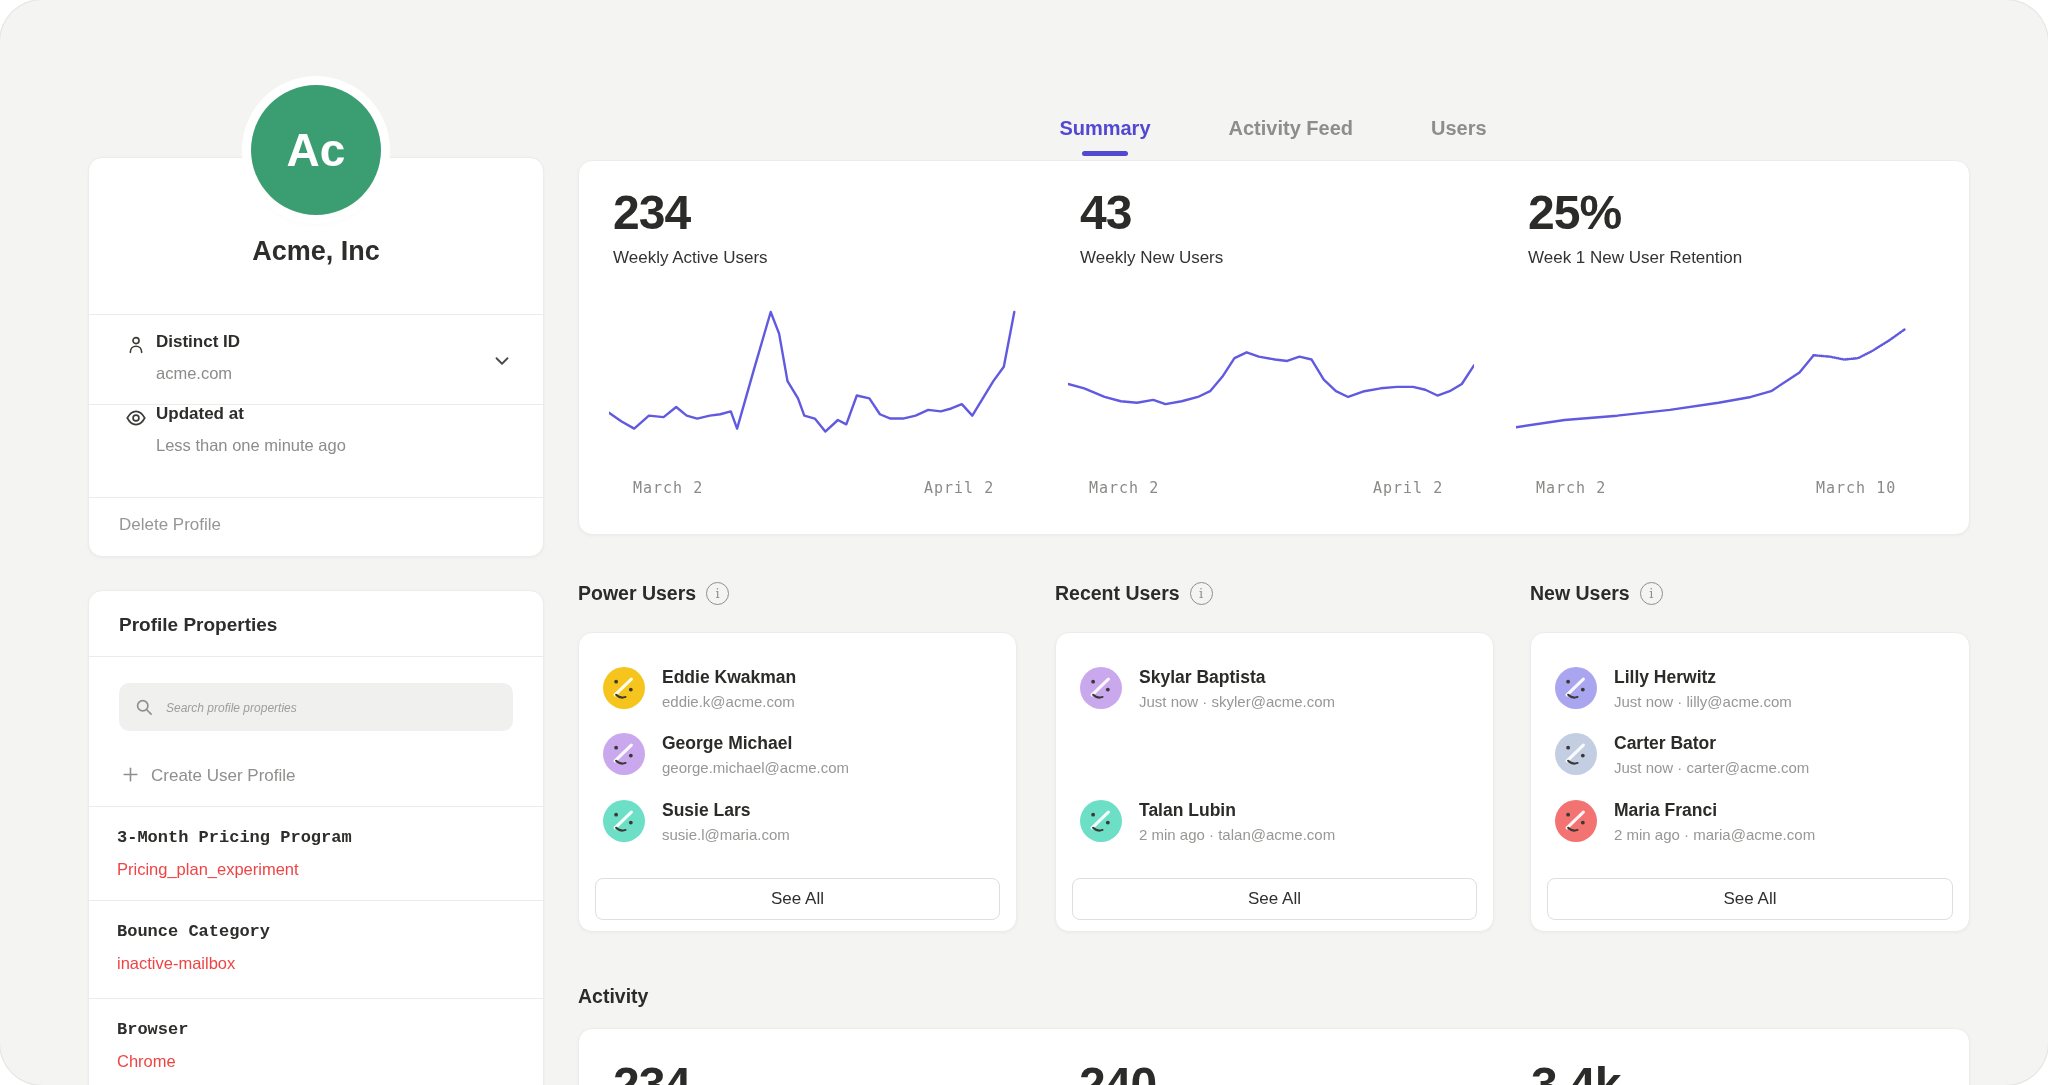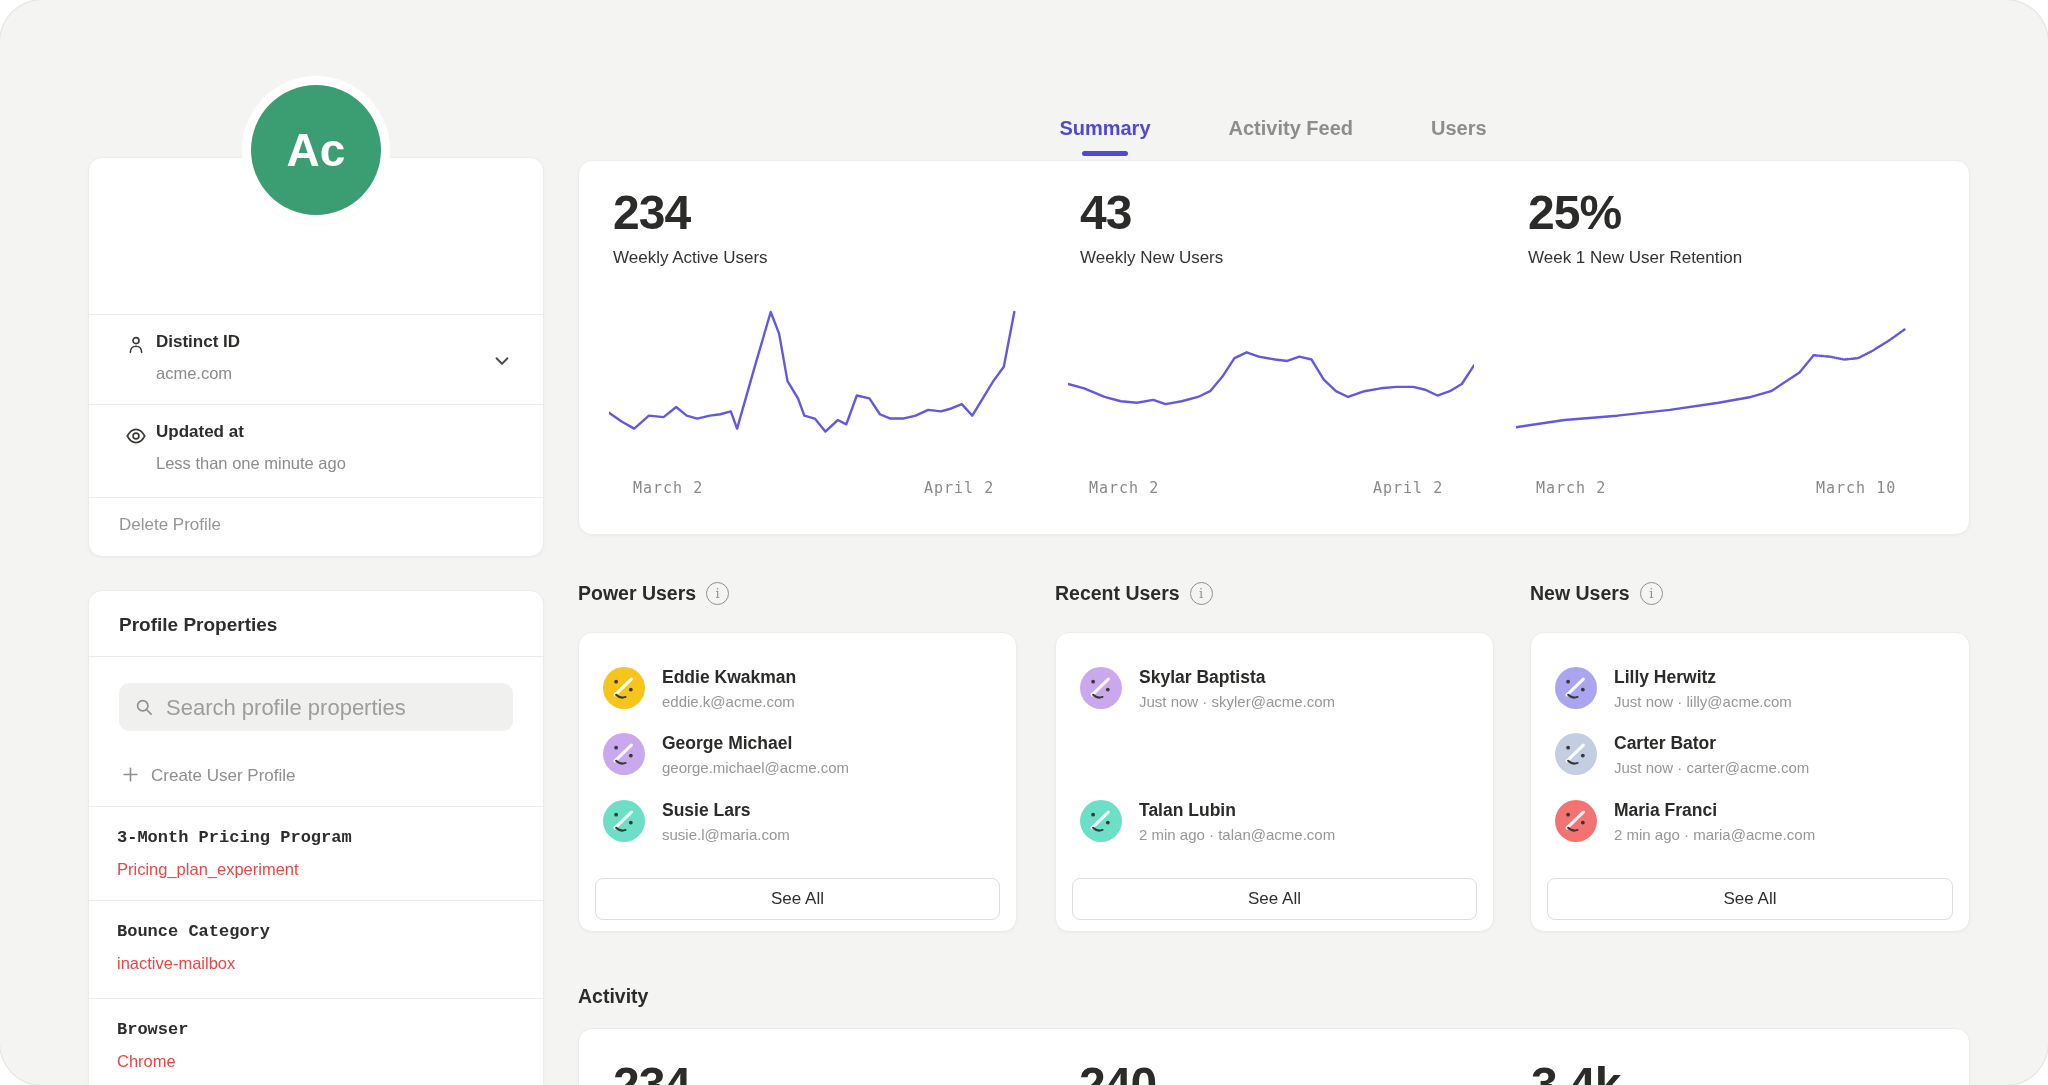--- a/index.html
+++ b/index.html
@@ -26,21 +26,21 @@
   .chevron{position:absolute;right:30px;top:36px;width:22px;height:22px;color:#4a4a48;cursor:pointer;}
   .delete-row{position:absolute;left:0;right:0;top:339px;height:58px;border-radius:0 0 14px 14px;cursor:pointer;}
   .delete-label{position:absolute;left:30px;top:18px;font-size:17px;color:#969694;}
 
   .props-card{left:88px;top:590px;width:454px;height:640px;}
   .props-title{position:absolute;left:30px;top:23px;font-size:19px;font-weight:700;color:#2d2d2b;}
   .search-box{position:absolute;left:30px;top:92px;width:394px;height:48px;background:#f0f0ee;border-radius:10px;}
   .search-box svg{position:absolute;left:15px;top:14px;width:20px;height:20px;color:#8f8f8d;}
   .search-box input{
     position:absolute;left:45px;top:0;width:340px;height:48px;border:none;background:transparent;outline:none;
-    font-size:22px;color:#3a3a38;font-family:"Liberation Sans",sans-serif;
+    font-size:12px;color:#3a3a38;font-family:"Liberation Sans",sans-serif;font-style:italic;
   }
   .search-box input::placeholder{color:#9d9d9b;}
   .create-row{position:absolute;left:0;right:0;top:158px;height:56px;cursor:pointer;padding-left:12px;}
   .create-row svg{position:absolute;left:32px;top:16px;width:19px;height:19px;color:#8f8f8d;}
   .create-label{position:absolute;left:62px;top:17px;font-size:17px;color:#8f8f8d;}
   .prop-row{position:absolute;left:0;right:0;height:94px;cursor:pointer;}
   .p-label{position:absolute;left:28px;top:22px;font-size:17px;font-weight:700;color:#2d2d2b;font-family:Liberation Mono, monospace;}
   .p-value{position:absolute;left:28px;top:54px;font-size:16.5px;color:#ef4444;}
 
   
@@ -82,40 +82,41 @@
   .act-num{position:absolute;top:28px;font-size:48px;font-weight:700;letter-spacing:-1px;color:#2b2b29;}
 </style>
 </head>
 <body>
 
 <div class="screen">
 
   <div class="big-avatar" style="background: rgb(59, 158, 114);">Ac</div>
 
   <div class="card profile-card">
+    <div class="profile-name">Acme, Inc</div>
     <div class="hr" style="top:156px;"></div>
 
     <div class="field-row" style="top:156px;height:90px;">
       <span class="f-icon">
         <svg viewBox="0 0 24 24" fill="none" stroke="currentColor" stroke-width="1.8" stroke-linecap="round">
           <circle cx="12" cy="7.2" r="3.3"></circle>
             <path d="M5.8 20c0-4 2.8-6.6 6.2-6.6s6.2 2.6 6.2 6.6"></path>
         </svg>
       </span>
       <span class="f-label">Distinct ID</span>
       <span class="f-value">acme.com</span>
       <span class="chevron">
         <svg viewBox="0 0 24 24" fill="none" stroke="currentColor" stroke-width="2" stroke-linecap="round" stroke-linejoin="round">
           <polyline points="6 9 12 15 18 9"></polyline>
         </svg>
       </span>
     </div>
     <div class="hr" style="top:246px;"></div>
 
-    <div class="field-row" style="top:246px;height:93px;padding-left:40px;">
+    <div class="field-row" style="top:228px;height:93px;padding-left:40px;">
       <span class="f-icon" style="top:21px;">
         <svg viewBox="0 0 24 24" fill="none" stroke="currentColor" stroke-width="1.8" stroke-linecap="round">
           <path d="M2.5 12C5.3 6.8 8.9 4.8 12 4.8s6.7 2 9.5 7.2c-2.8 5.2-6.4 7.2-9.5 7.2S5.3 17.2 2.5 12Z"></path>
           <circle cx="12" cy="12" r="3.2"></circle>
         </svg>
       </span>
       <span class="f-label">Updated at</span>
       <span class="f-value">Less than one minute ago</span>
     </div>
     <div class="hr" style="top:339px;"></div>

